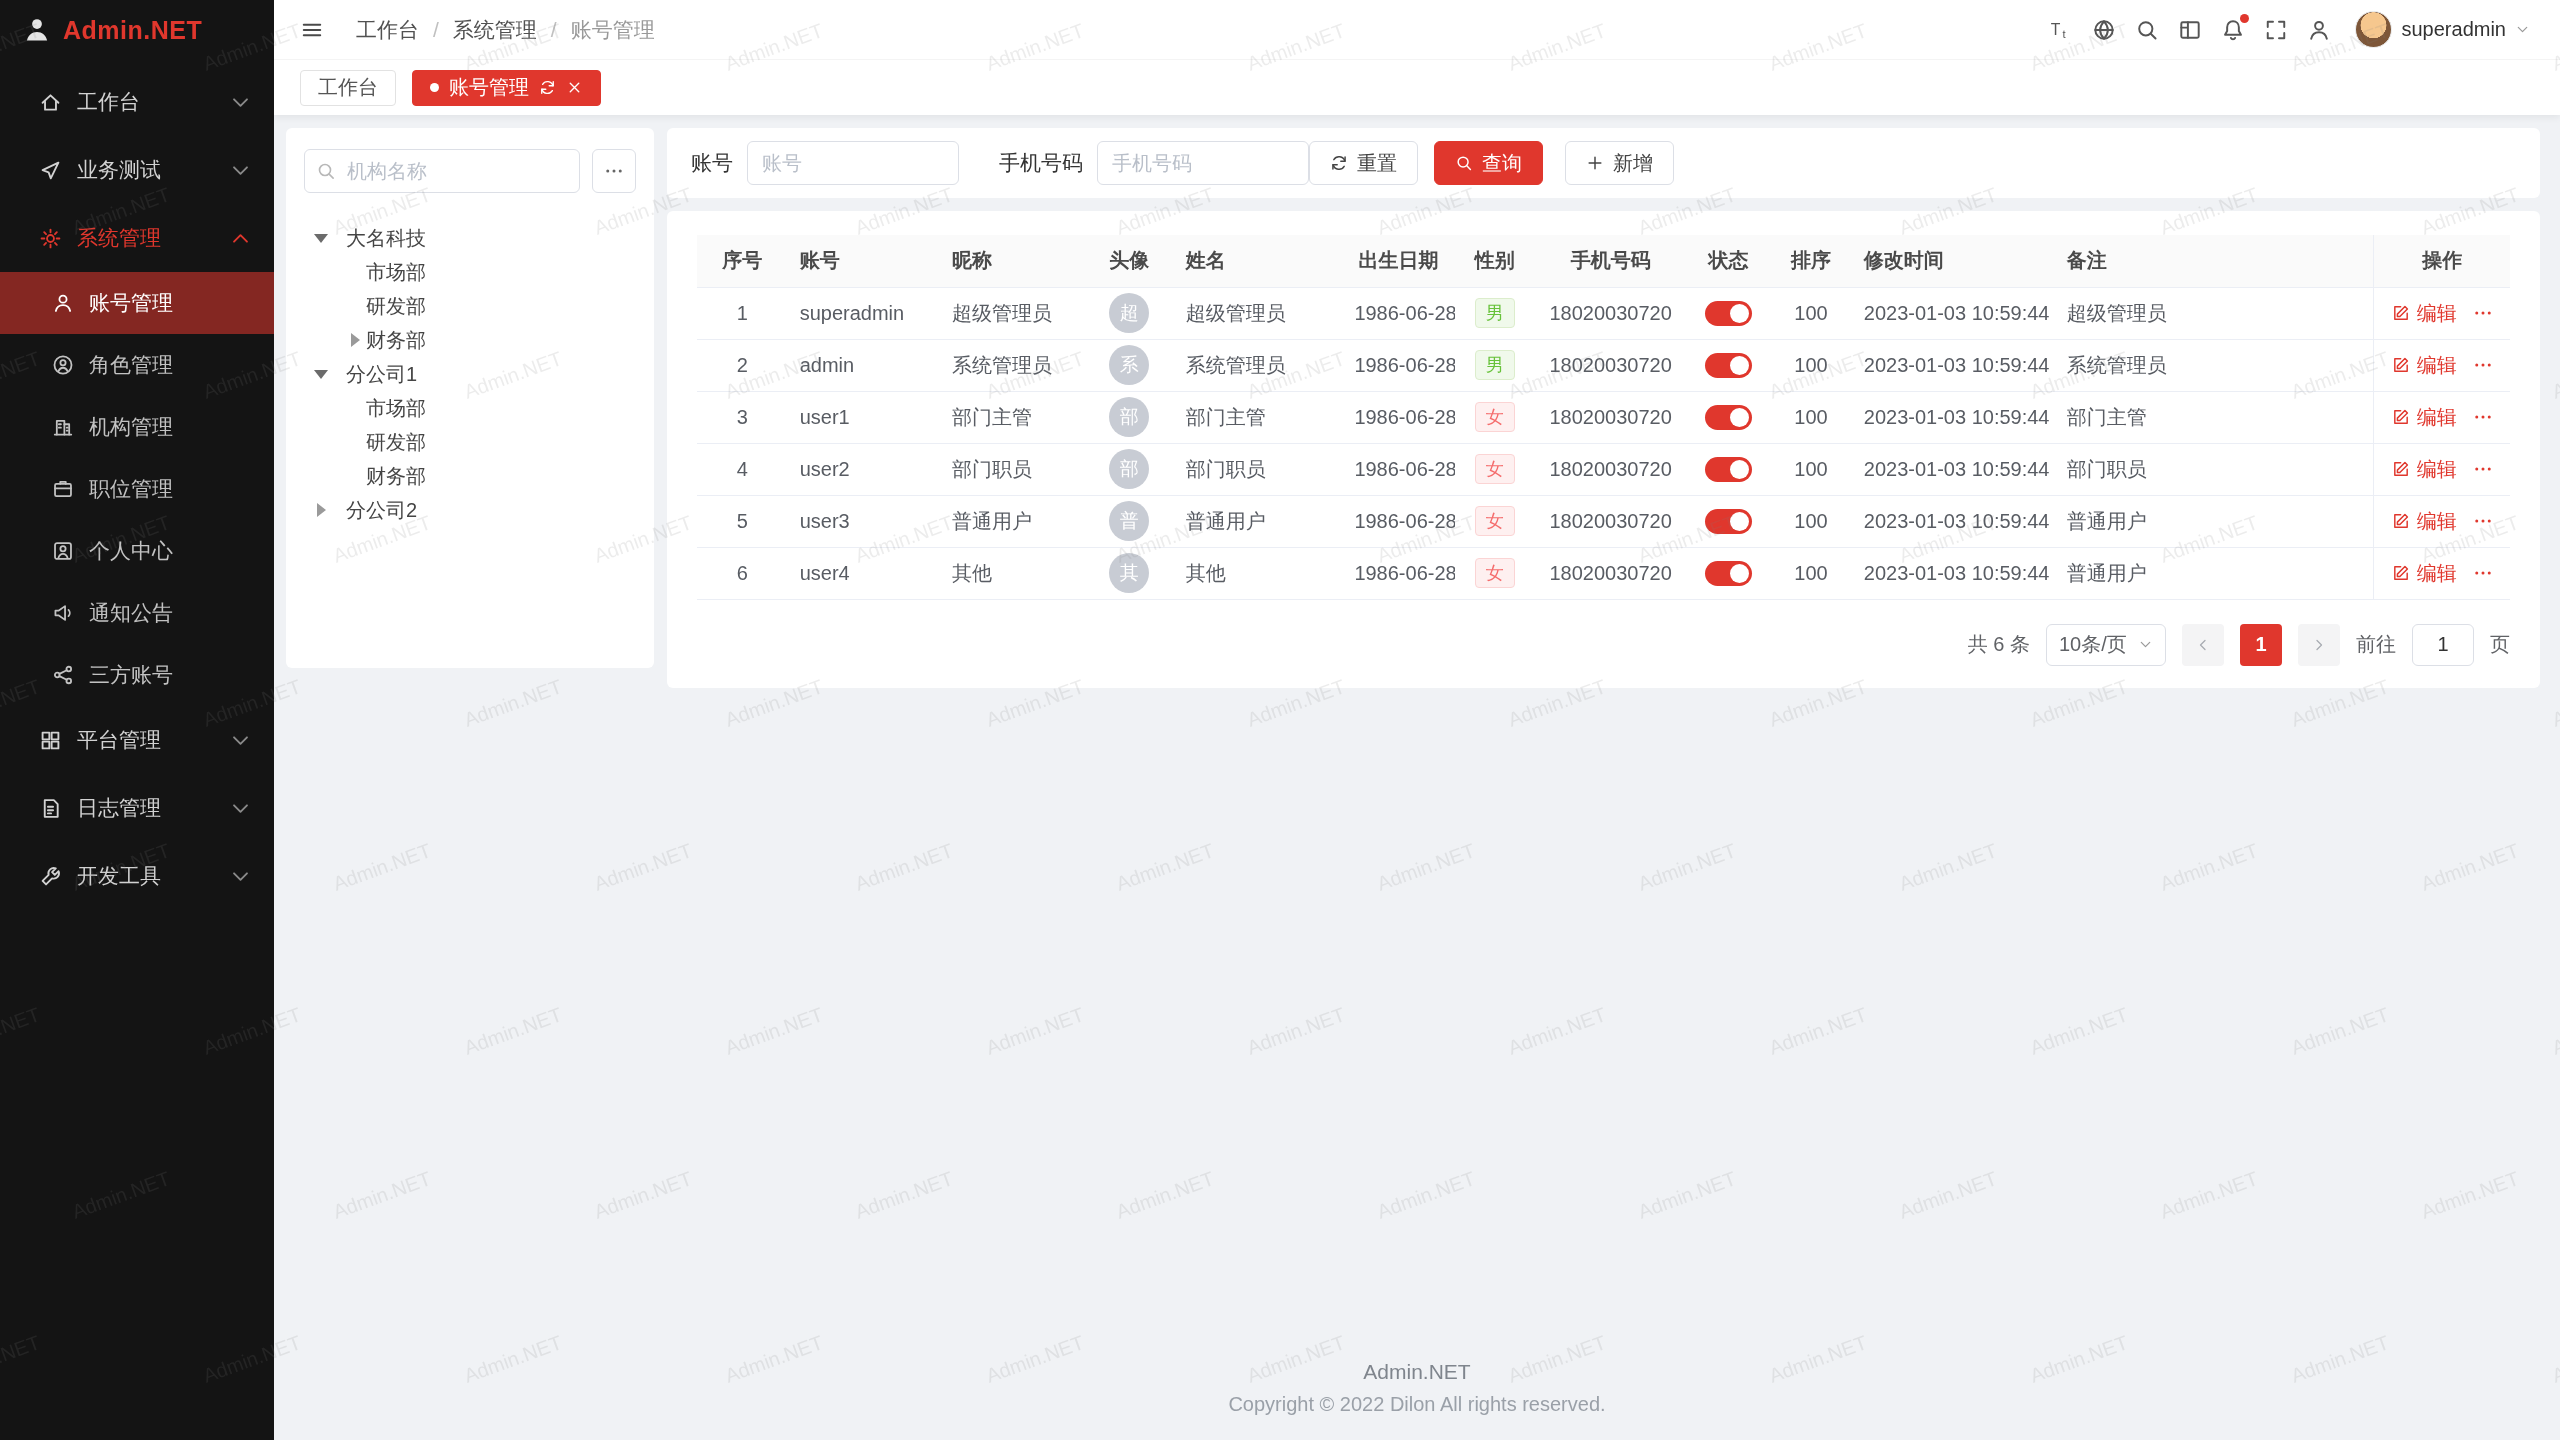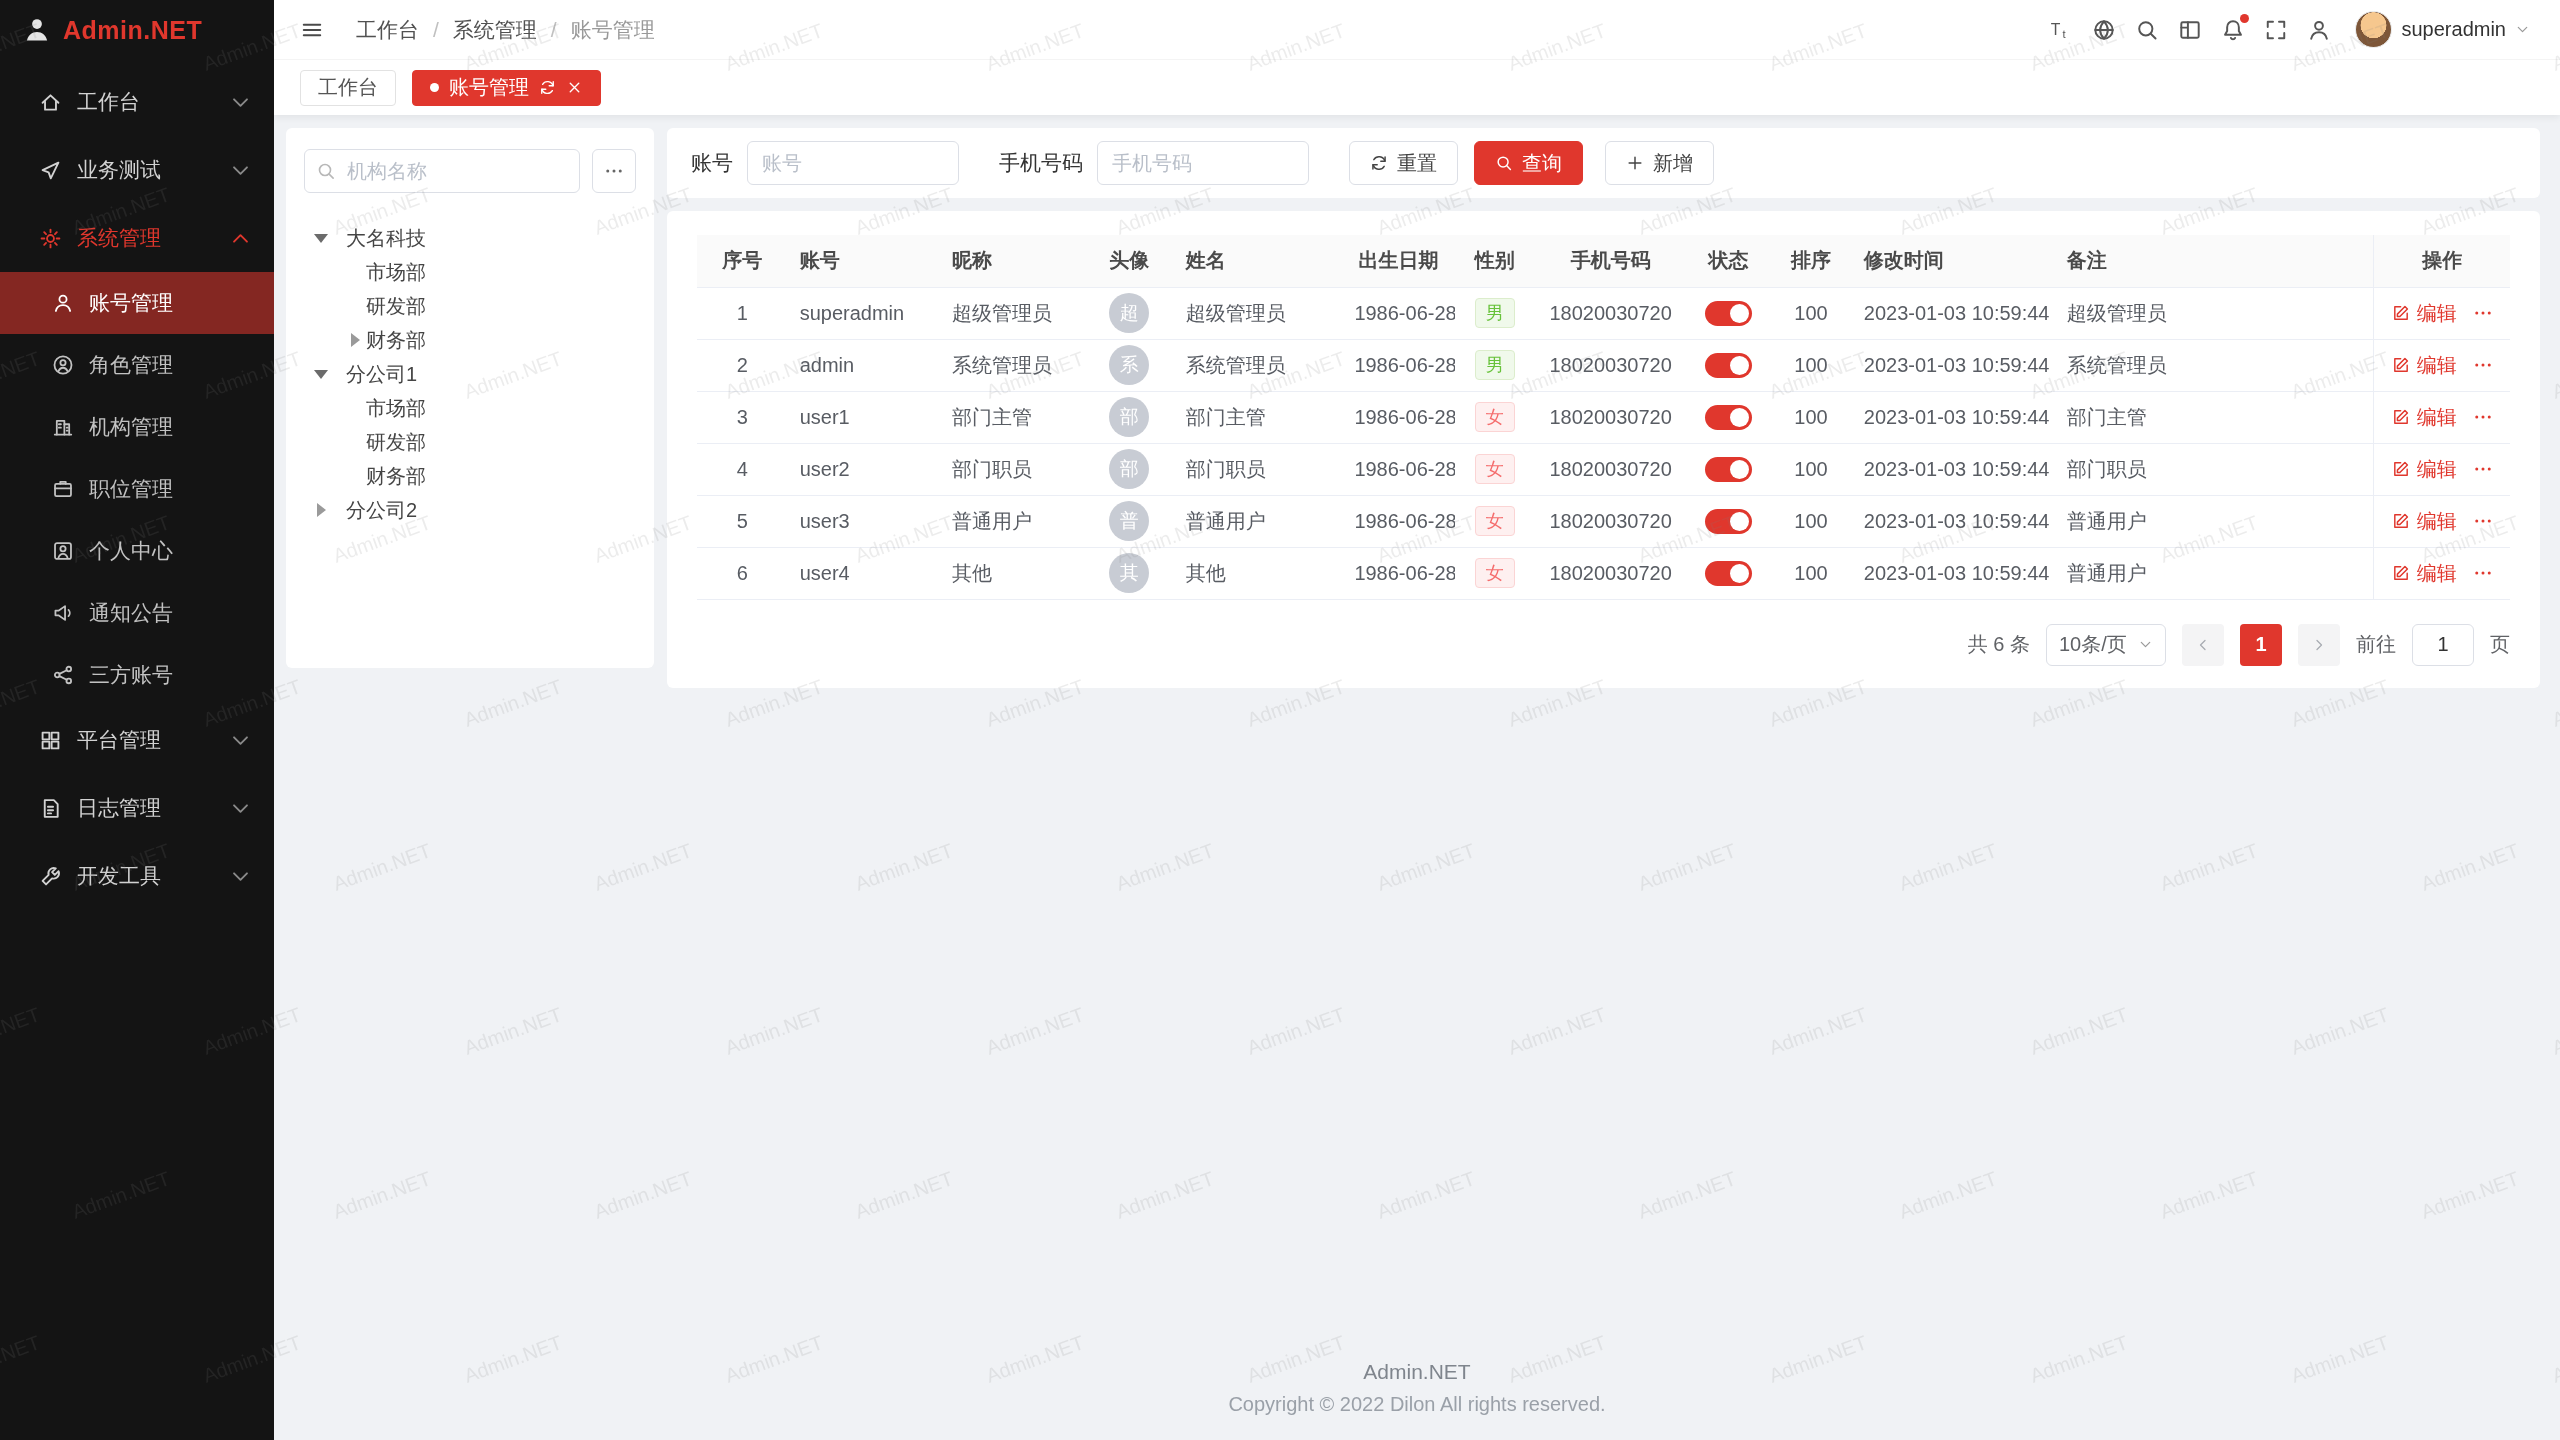--- a/index.html
+++ b/index.html
@@ -71,21 +71,21 @@
   .caret-down::before{content:"";border-left:7px solid transparent;border-right:7px solid transparent;border-top:9px solid #6b6b6b;}
   .caret-right::before{content:"";border-top:7px solid transparent;border-bottom:7px solid transparent;border-left:9px solid #9a9a9a;}
 
   
   .q-label{font-size:21px;color:#333;margin-right:14px;white-space:nowrap;}
   .q-label.second{margin-left:40px;}
   .q-input{width:212px;height:44px;border:1px solid #dcdfe6;border-radius:6px;padding:0 14px;font-size:20px;outline:none;color:#333;background:#fff;}
   .q-input::placeholder{color:#b9bfc9;}
   .btn{height:44px;display:inline-flex;align-items:center;gap:9px;padding:0 20px;border-radius:6px;font-size:20px;border:1px solid #dcdfe6;background:#fff;color:#444;cursor:pointer;white-space:nowrap;}
   .btn .icon{width:18px;height:18px;}
-  .btn-reset{margin-left:40px;}
+  .btn-reset{}
   .btn-search{margin-left:16px;background:#e0372d;border-color:#e0372d;color:#fff;}
   .btn-add{margin-left:22px;}
 
   
   table{width:100%;border-collapse:collapse;table-layout:fixed;}
   th,td{height:52px;padding:0 12px;border-bottom:1px solid #ebeef5;font-size:20px;overflow:hidden;white-space:nowrap;}
   th{color:#4a4a4a;font-weight:700;background:#fafafa;}
   td{color:#585c63;}
   .al-left{text-align:left;}
   .al-center{text-align:center;}

